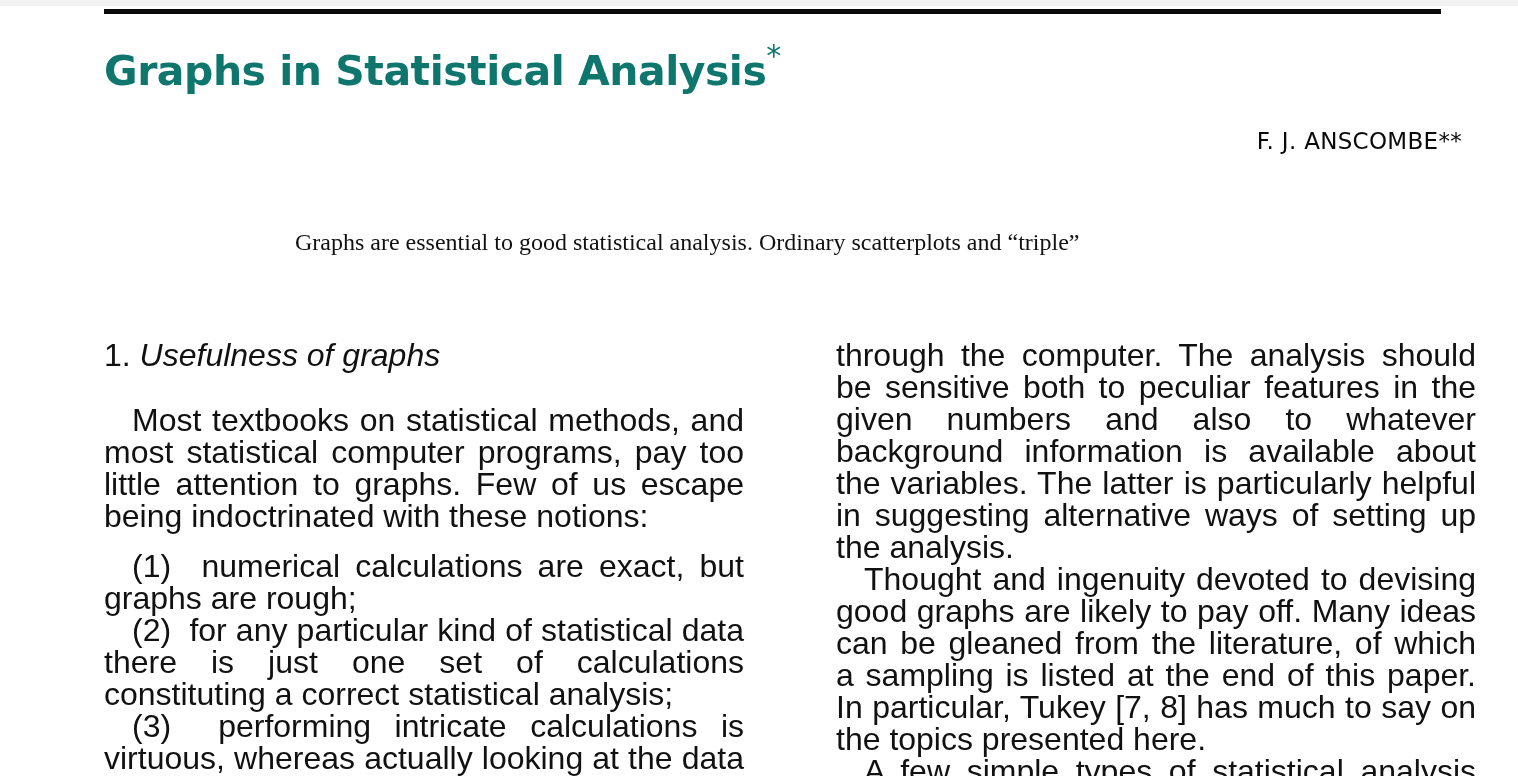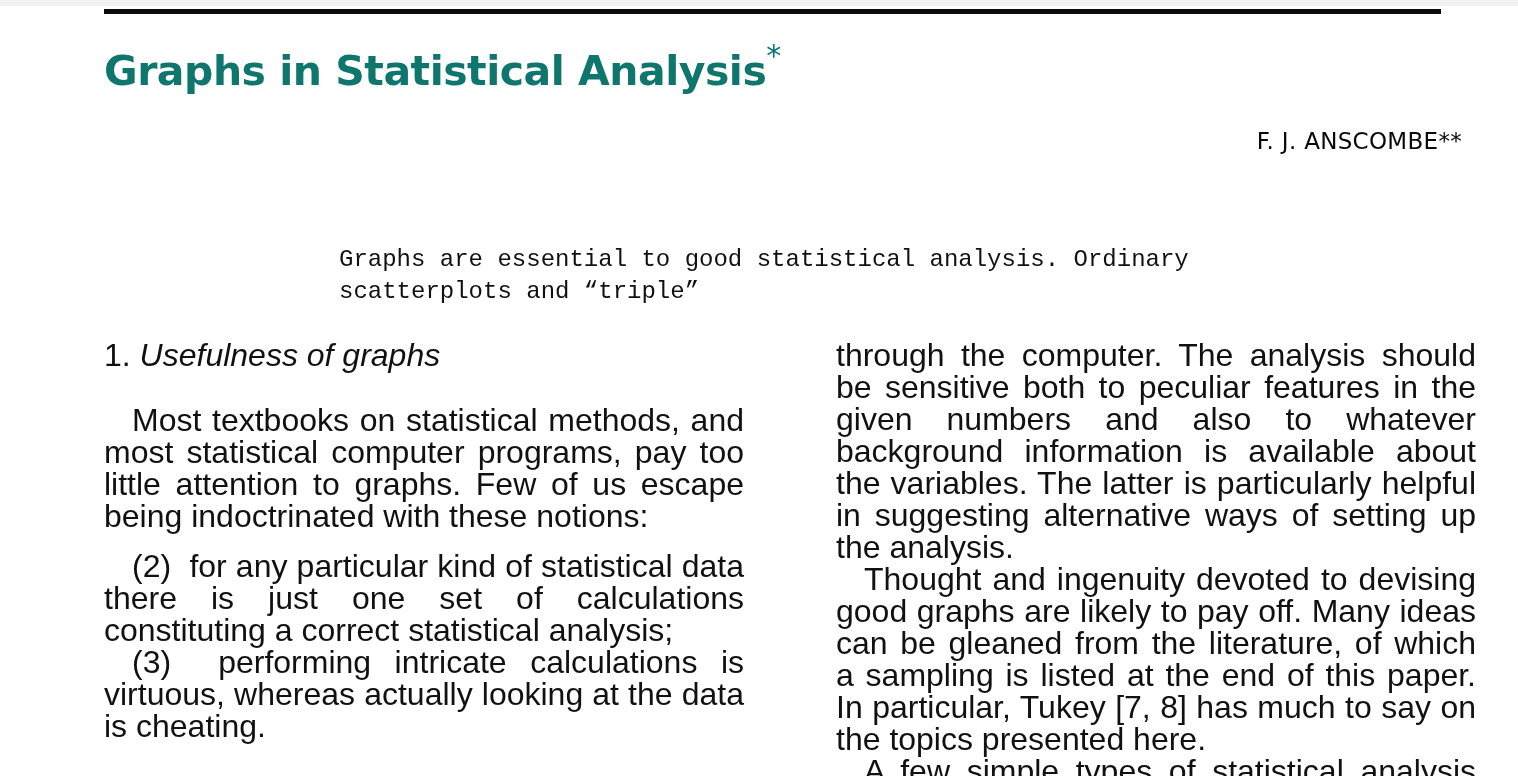--- a/index.html
+++ b/index.html
@@ -16,23 +16,23 @@
     font-family: "DejaVu Sans", "Liberation Sans", sans-serif;
     font-weight: bold; font-size: 41px; letter-spacing: -0.5px; color: #0f766e;
   }
   .title sup { font-weight: normal; font-size: 30px; position: relative; top: -4px; }
   .author {
     position: absolute; right: 56px; top: 128px;
     font-family: "DejaVu Sans", "Liberation Sans", sans-serif;
     font-size: 23px; color: #0a0a0a; letter-spacing: 0.3px;
   }
   .abstract {
-    position: absolute; left: 295px; top: 244px; width: 960px;
-    font-family: Liberation Mono, monospace;
-    font-size: 24px; line-height: 32px; margin-left: 44px;
+    position: absolute; left: 295px; top: 226px; width: 960px;
+    font-family: Liberation Serif, serif;
+    font-size: 24px; line-height: 32px;
   }
   .col {
     position: absolute; top: 339px;
     font-family: Liberation Sans, sans-serif;
     font-size: 32px; line-height: 32px; text-align: justify;
   }
   .col-left { left: 104px; width: 640px; }
   .col-right { left: 808px; width: 640px; margin-left: 28px; }
   .heading { margin: 0; }
   .heading i { font-style: italic; }
@@ -60,20 +60,24 @@
 
 <div class="col col-left">
   <div class="heading">
     <span>1.</span>
     <i>Usefulness of graphs</i>
   </div>
   <div class="gap"></div>
   <p class="indent">Most textbooks on statistical methods, and most statistical computer programs, pay too little attention to graphs. Few of us escape being indoctrinated with these notions:</p>
   <div class="gap-sm"></div>
   <p class="indent">
+    <span>(1)</span>&nbsp;
+    <span>numerical calculations are exact, but graphs are rough;</span>
+  </p>
+  <p class="indent">
     <span>(2)</span>&nbsp;
     <span>for any particular kind of statistical data there is just one set of calculations constituting a correct statistical analysis;</span>
   </p>
   <p class="indent">
     <span>(3)</span>&nbsp;
     <span>performing intricate calculations is virtuous, whereas actually looking at the data is cheating.</span>
   </p>
 </div>
 
 <div class="col col-right">

